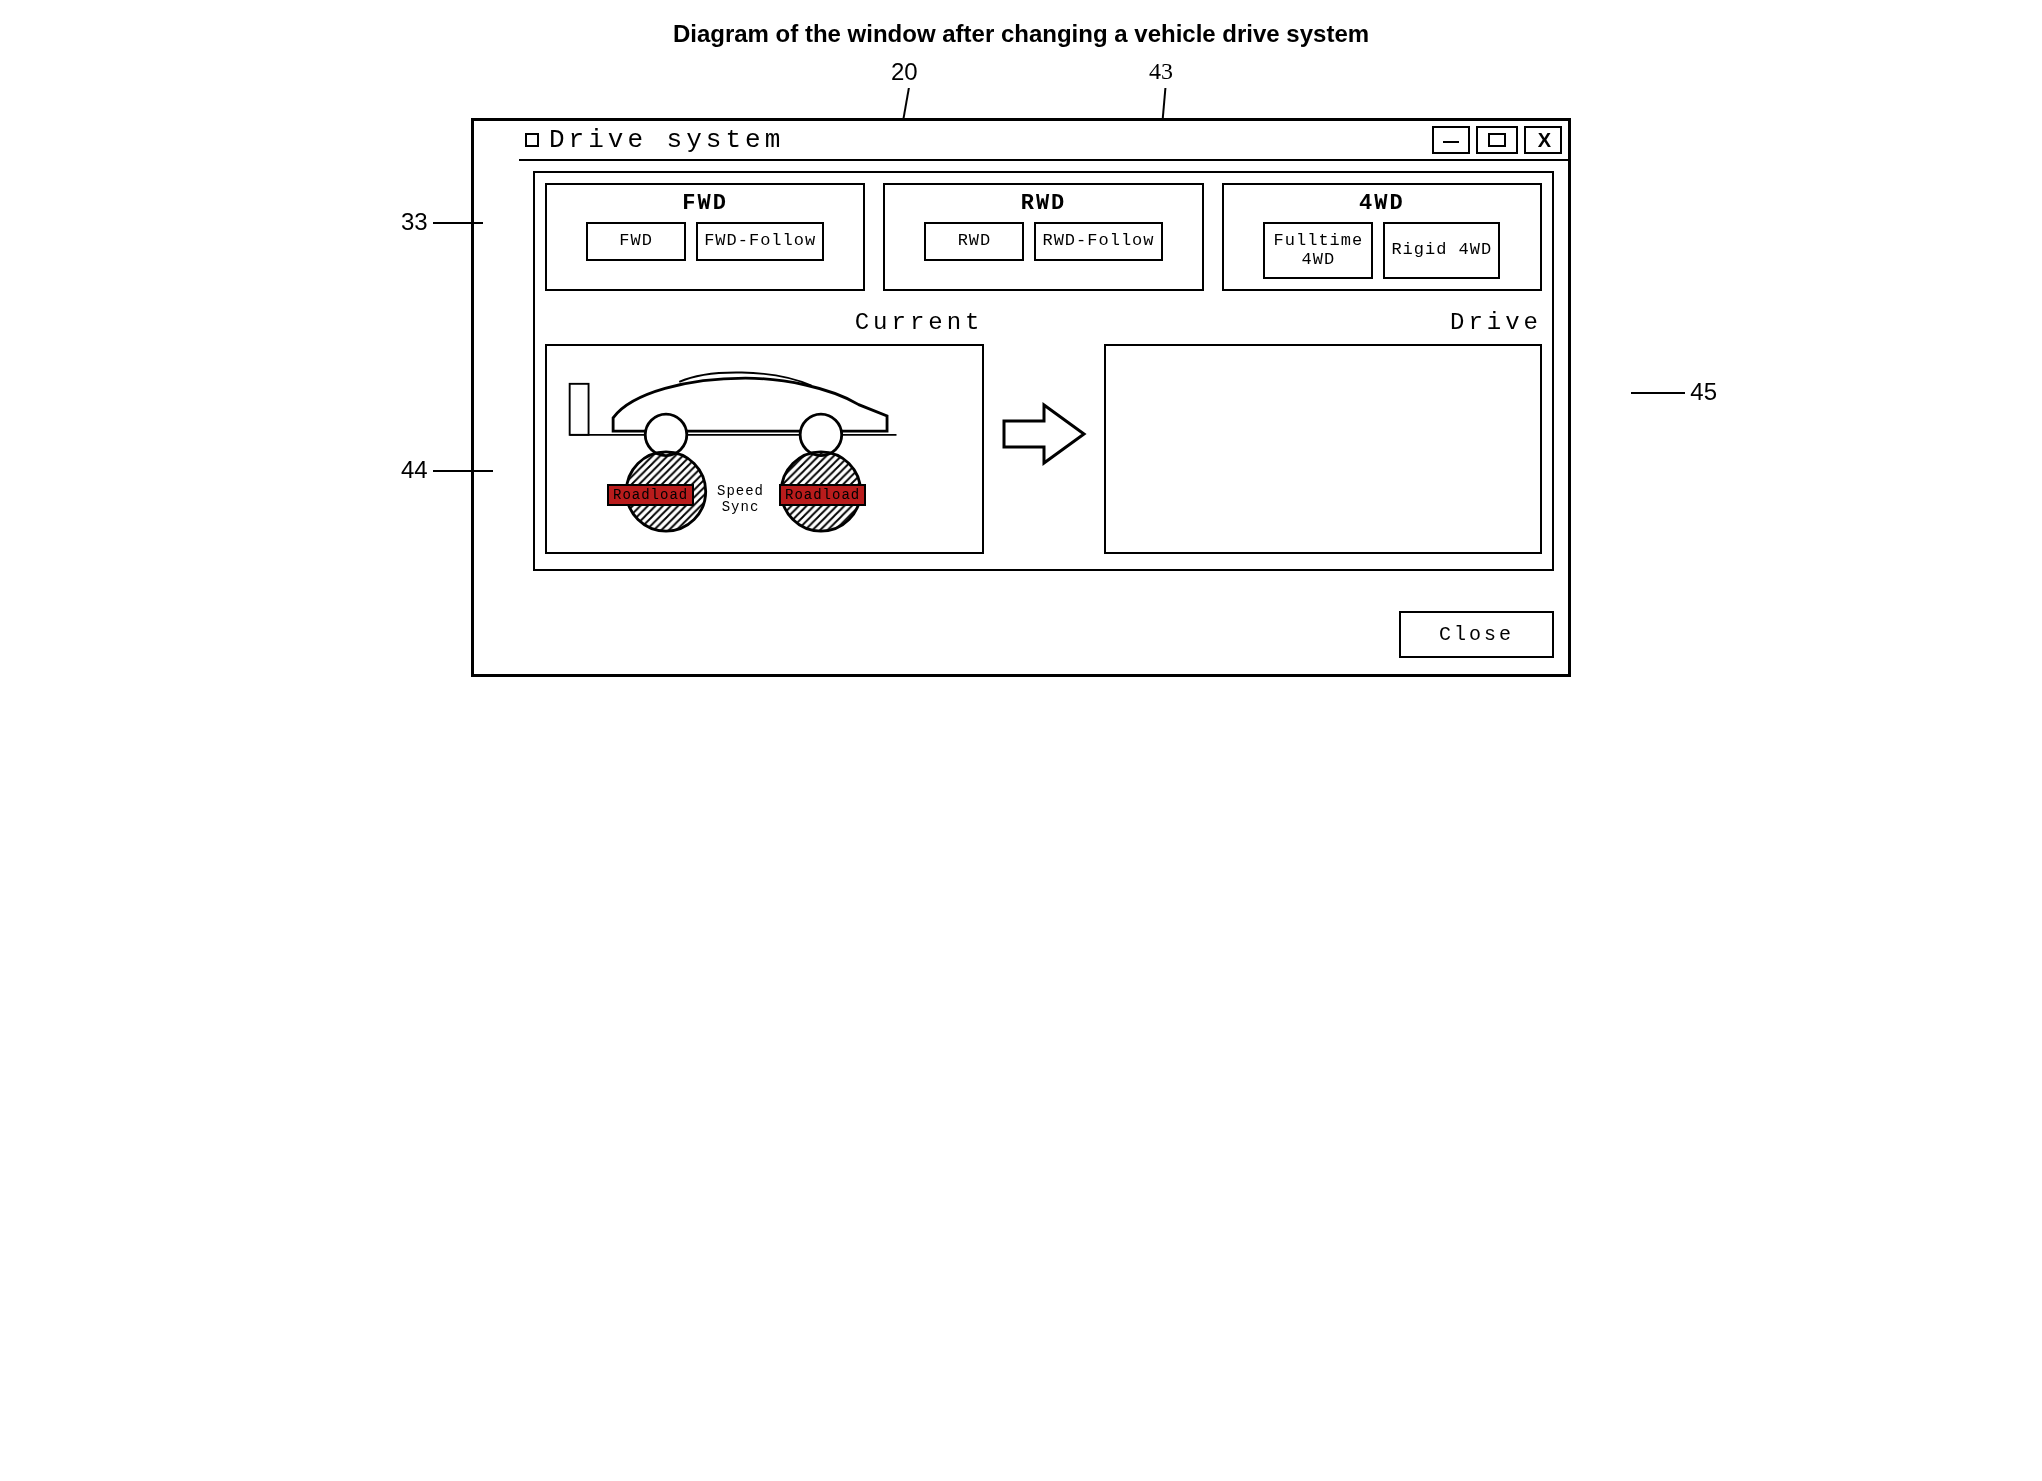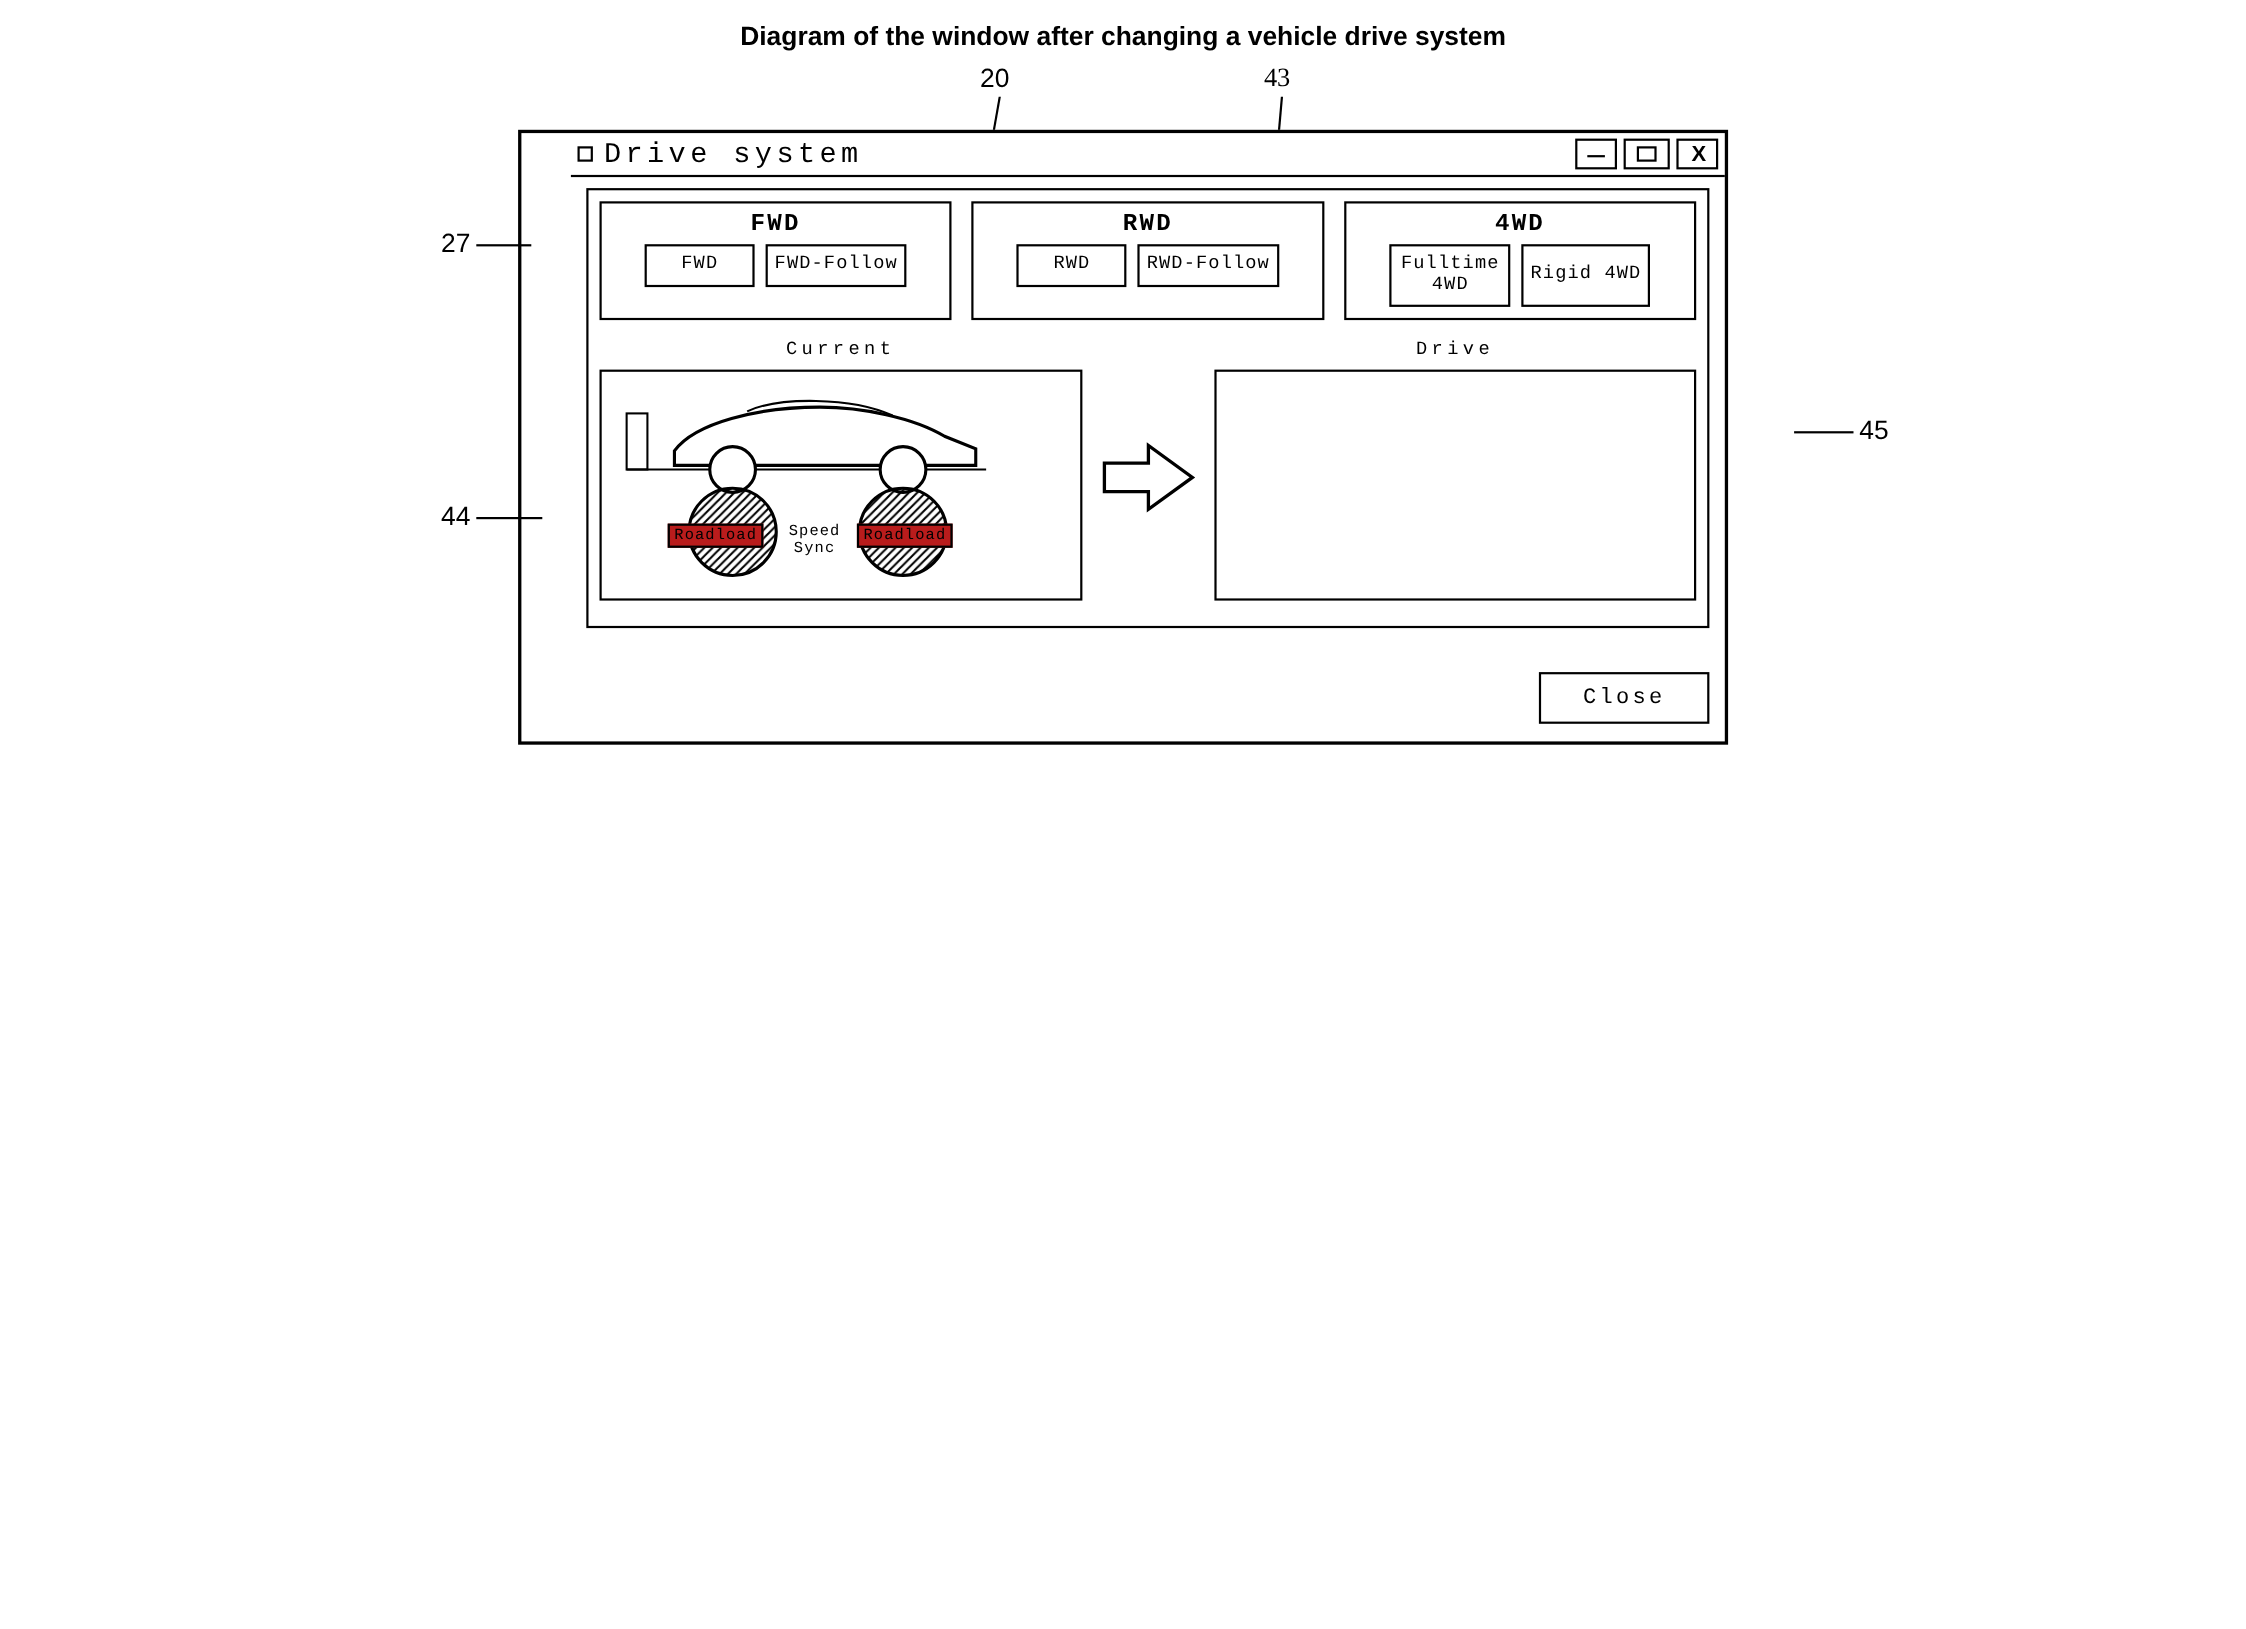--- a/index.html
+++ b/index.html
@@ -126,22 +126,22 @@
   }
   .opt-btn.narrow { min-width: 100px; }
 
   .preview-row {
     display: flex;
     align-items: flex-start;
     gap: 0;
   }
   .preview-col { flex: 1; }
   .preview-label {
-    text-align: center;
-    font-size: 17px;
+    text-align: right;
+    font-size: 24px;
     letter-spacing: 4px;
     margin-bottom: 8px;
   }
   .preview-box {
     border: 2px solid #000;
     height: 210px;
     position: relative;
     overflow: hidden;
   }
   .arrow-col {
@@ -215,21 +215,21 @@
   <div class="caption">Diagram of the window after changing a vehicle drive system</div>
 
   <div class="callouts">
     <div class="callout-top callout-42">20</div>
     <div class="callout-line-42"></div>
     <div class="callout-top callout-43">43</div>
     <div class="callout-line-43"></div>
   </div>
 
   <div class="window-wrap">
-    <div class="side-callout c41">27</div>
+    <div class="side-callout c41">33</div>
     <div class="c41-line"></div>
     <div class="side-callout c44">44</div>
     <div class="c44-line"></div>
     <div class="side-callout c45">45</div>
     <div class="c45-line"></div>
 
     <div class="window">
       <div class="titlebar">
         <div class="sys-icon"></div>
         <div class="title-text">Drive system</div>

